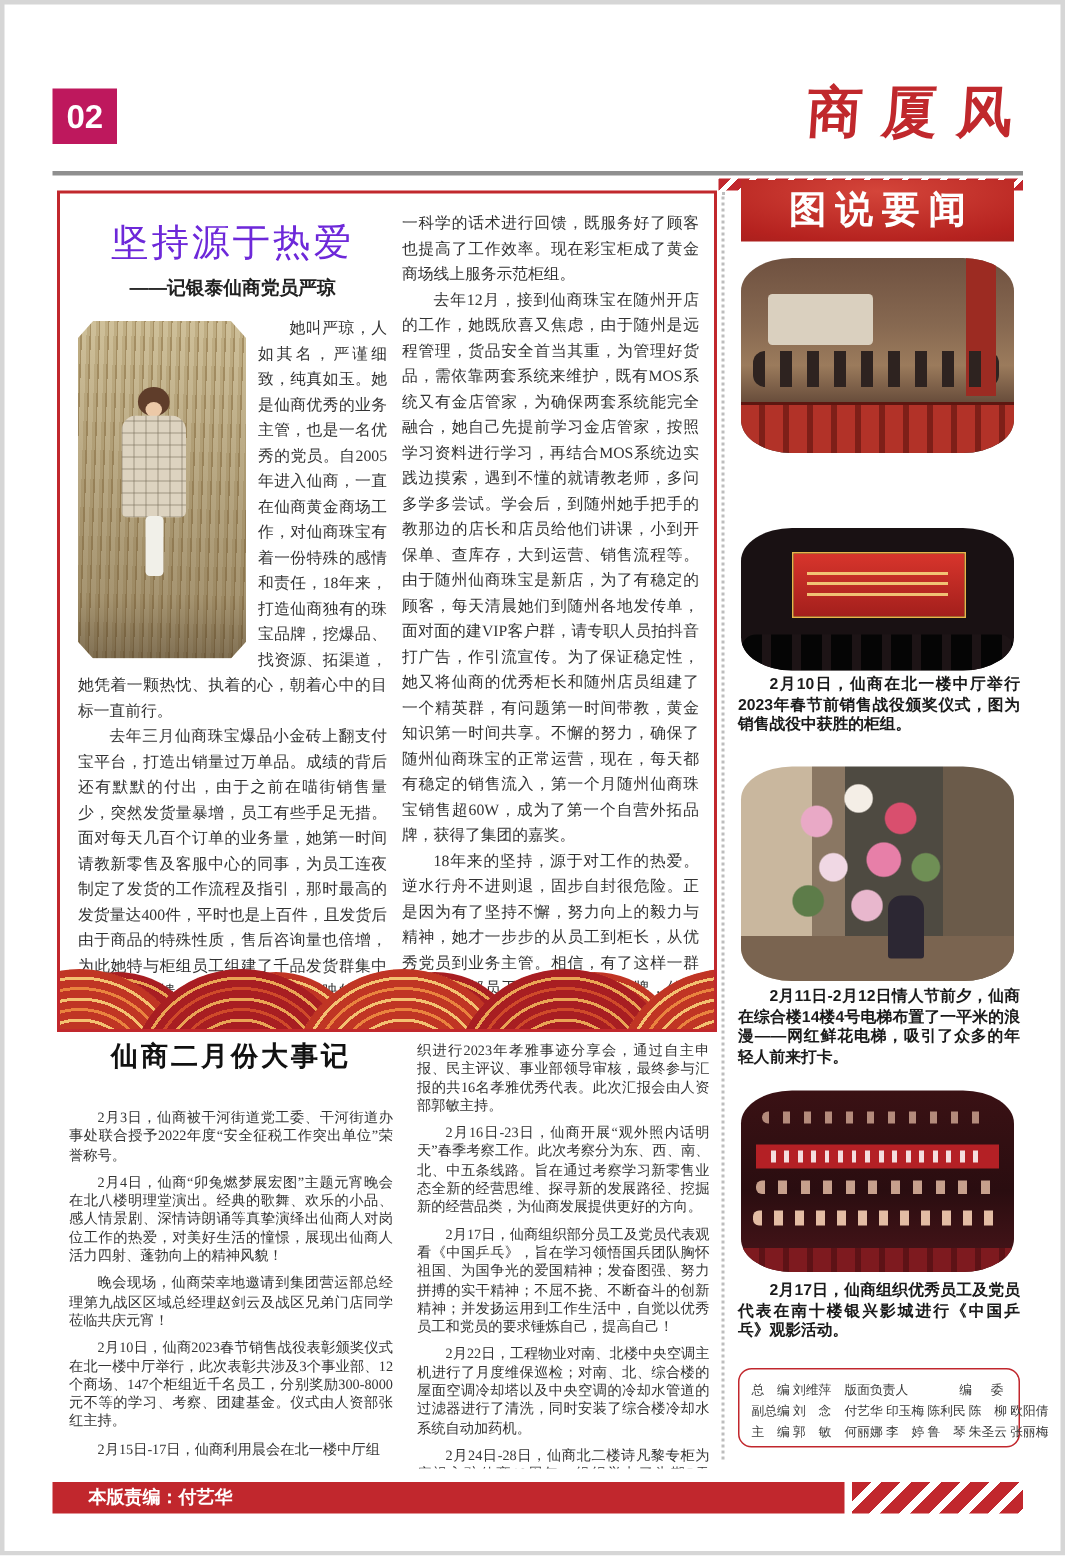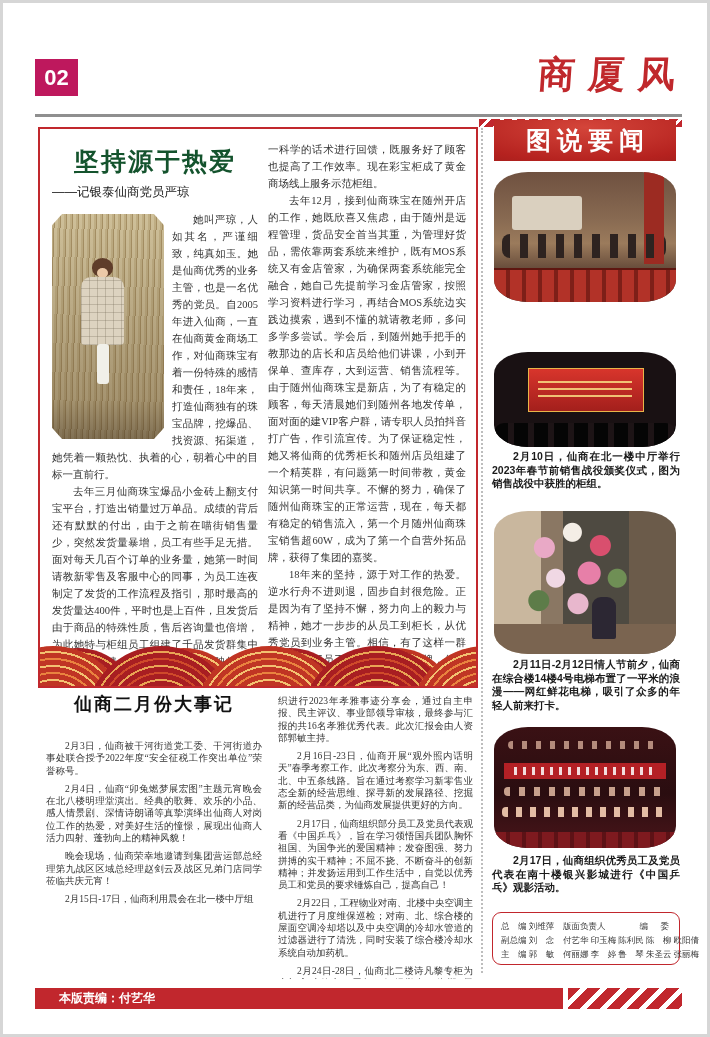--- a/index.html
+++ b/index.html
@@ -14,23 +14,23 @@
             letter-spacing:13px;transform:skewX(-4deg);font-family:"Liberation Serif",serif;}
   .hrule{position:absolute;left:35px;top:114px;width:647px;height:3px;background:#8f8f8f;}
   .hatch-top{position:absolute;left:479px;top:119px;width:203px;height:8px;
              background:repeating-linear-gradient(135deg,#c1272d 0 6px,#fff 6px 9px);}
 
   
   .feature-box{position:absolute;left:38px;top:127px;width:440px;height:561px;
                border:2px solid #c1282d;box-sizing:border-box;overflow:hidden;background:#fff;}
   .fcol1{position:absolute;left:12px;top:12px;width:206px;}
   .fcol2{position:absolute;left:228px;top:12px;width:198px;height:542px;overflow:hidden;}
-  .ftitle{margin:4px 0 0;font-size:25px;font-weight:bold;letter-spacing:2px;text-align:center;color:#14532d;
+  .ftitle{margin:4px 0 0;font-size:25px;font-weight:normal;letter-spacing:2px;text-align:center;color:#6d28d9;
           font-family:"Liberation Sans",sans-serif;}
-  .fsub{margin:6px 0 10px;font-size:12.5px;font-weight:normal;text-align:left;color:#222;
+  .fsub{margin:6px 0 10px;font-size:12.5px;font-weight:bold;text-align:center;color:#222;
         font-family:"Liberation Sans",sans-serif;}
   .feature-box p{margin:0;font-size:10.5px;line-height:17px;text-align:justify;color:#333;}
   .feature-box p.indent{text-indent:2em;}
 
   
   .portrait{float:left;width:112px;height:225px;margin:3px 8px 4px 0;position:relative;overflow:hidden;
             clip-path:polygon(9% 0,91% 0,100% 5%,100% 95%,91% 100%,9% 100%,0 95%,0 5%);
             background:
               linear-gradient(180deg,rgba(125,104,62,.10) 0%,rgba(96,74,42,.42) 82%,rgba(70,52,30,.6) 100%),
               repeating-linear-gradient(92deg,#c8b78d 0 2px,#ab9569 2px 3px,#d8caa4 3px 6px);}
@@ -222,20 +222,21 @@
       <span class="ed-left">主　编 郭　敏</span>
       <span class="ed-names">何丽娜 李　婷 鲁　琴 朱圣云 张丽梅</span>
     </div>
   </div>
 
   <h1 class="ev-title">仙商二月份大事记</h1>
   <div class="ev-col ev-col1">
     <p>2月3日，仙商被干河街道党工委、干河街道办事处联合授予2022年度“安全征税工作突出单位”荣誉称号。</p>
     <p>2月4日，仙商“卯兔燃梦展宏图”主题元宵晚会在北八楼明理堂演出。经典的歌舞、欢乐的小品、感人情景剧、深情诗朗诵等真挚演绎出仙商人对岗位工作的热爱，对美好生活的憧憬，展现出仙商人活力四射、蓬勃向上的精神风貌！</p>
     <p>晚会现场，仙商荣幸地邀请到集团营运部总经理第九战区区域总经理赵剑云及战区兄弟门店同学莅临共庆元宵！</p>
+    <p>2月10日，仙商2023春节销售战役表彰颁奖仪式在北一楼中厅举行，此次表彰共涉及3个事业部、12个商场、147个柜组近千名员工，分别奖励300-8000元不等的学习、考察、团建基金。仪式由人资部张红主持。</p>
     <p>2月15日-17日，仙商利用晨会在北一楼中厅组</p>
   </div>
   <div class="ev-col ev-col2">
     <p class="noindent">织进行2023年孝雅事迹分享会，通过自主申报、民主评议、事业部领导审核，最终参与汇报的共16名孝雅优秀代表。此次汇报会由人资部郭敏主持。</p>
     <p>2月16日-23日，仙商开展“观外照内话明天”春季考察工作。此次考察分为东、西、南、北、中五条线路。旨在通过考察学习新零售业态全新的经营思维、探寻新的发展路径、挖掘新的经营品类，为仙商发展提供更好的方向。</p>
     <p>2月17日，仙商组织部分员工及党员代表观看《中国乒乓》，旨在学习领悟国兵团队胸怀祖国、为国争光的爱国精神；发奋图强、努力拼搏的实干精神；不屈不挠、不断奋斗的创新精神；并发扬运用到工作生活中，自觉以优秀员工和党员的要求锤炼自己，提高自己！</p>
     <p>2月22日，工程物业对南、北楼中央空调主机进行了月度维保巡检；对南、北、综合楼的屋面空调冷却塔以及中央空调的冷却水管道的过滤器进行了清洗，同时安装了综合楼冷却水系统自动加药机。</p>
     <p>2月24日-28日，仙商北二楼诗凡黎专柜为庆祝入驻仙商10周年，组织举办了为期5天的“欢乐购”活动，邀请了众多VIP顾客前往参加。</p>
   </div>
 

